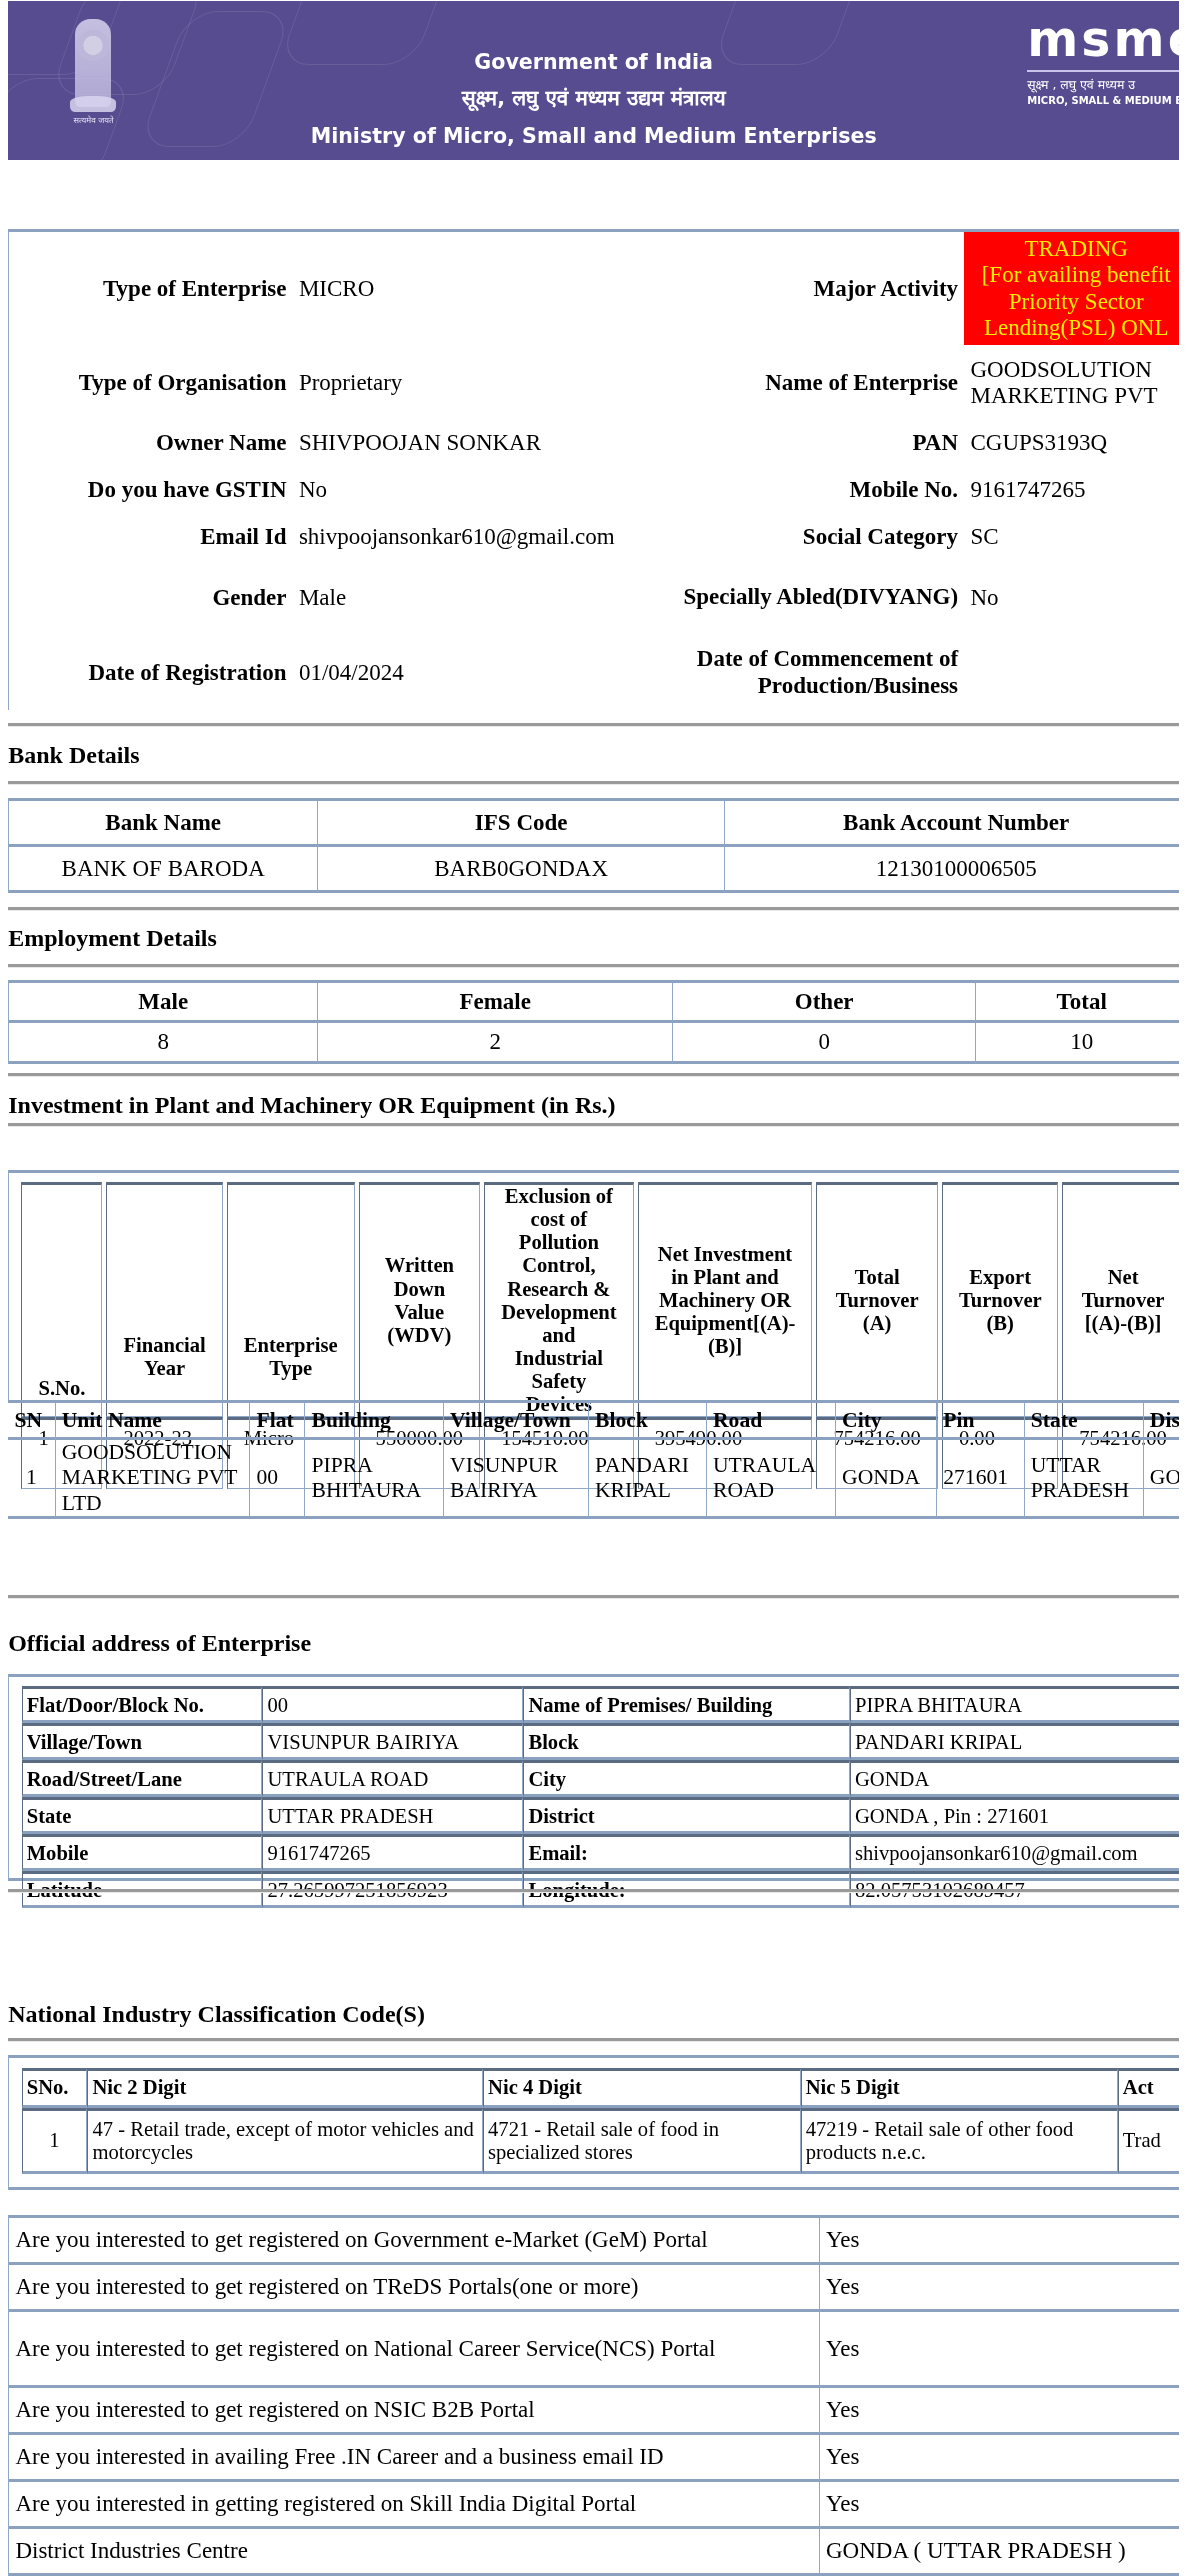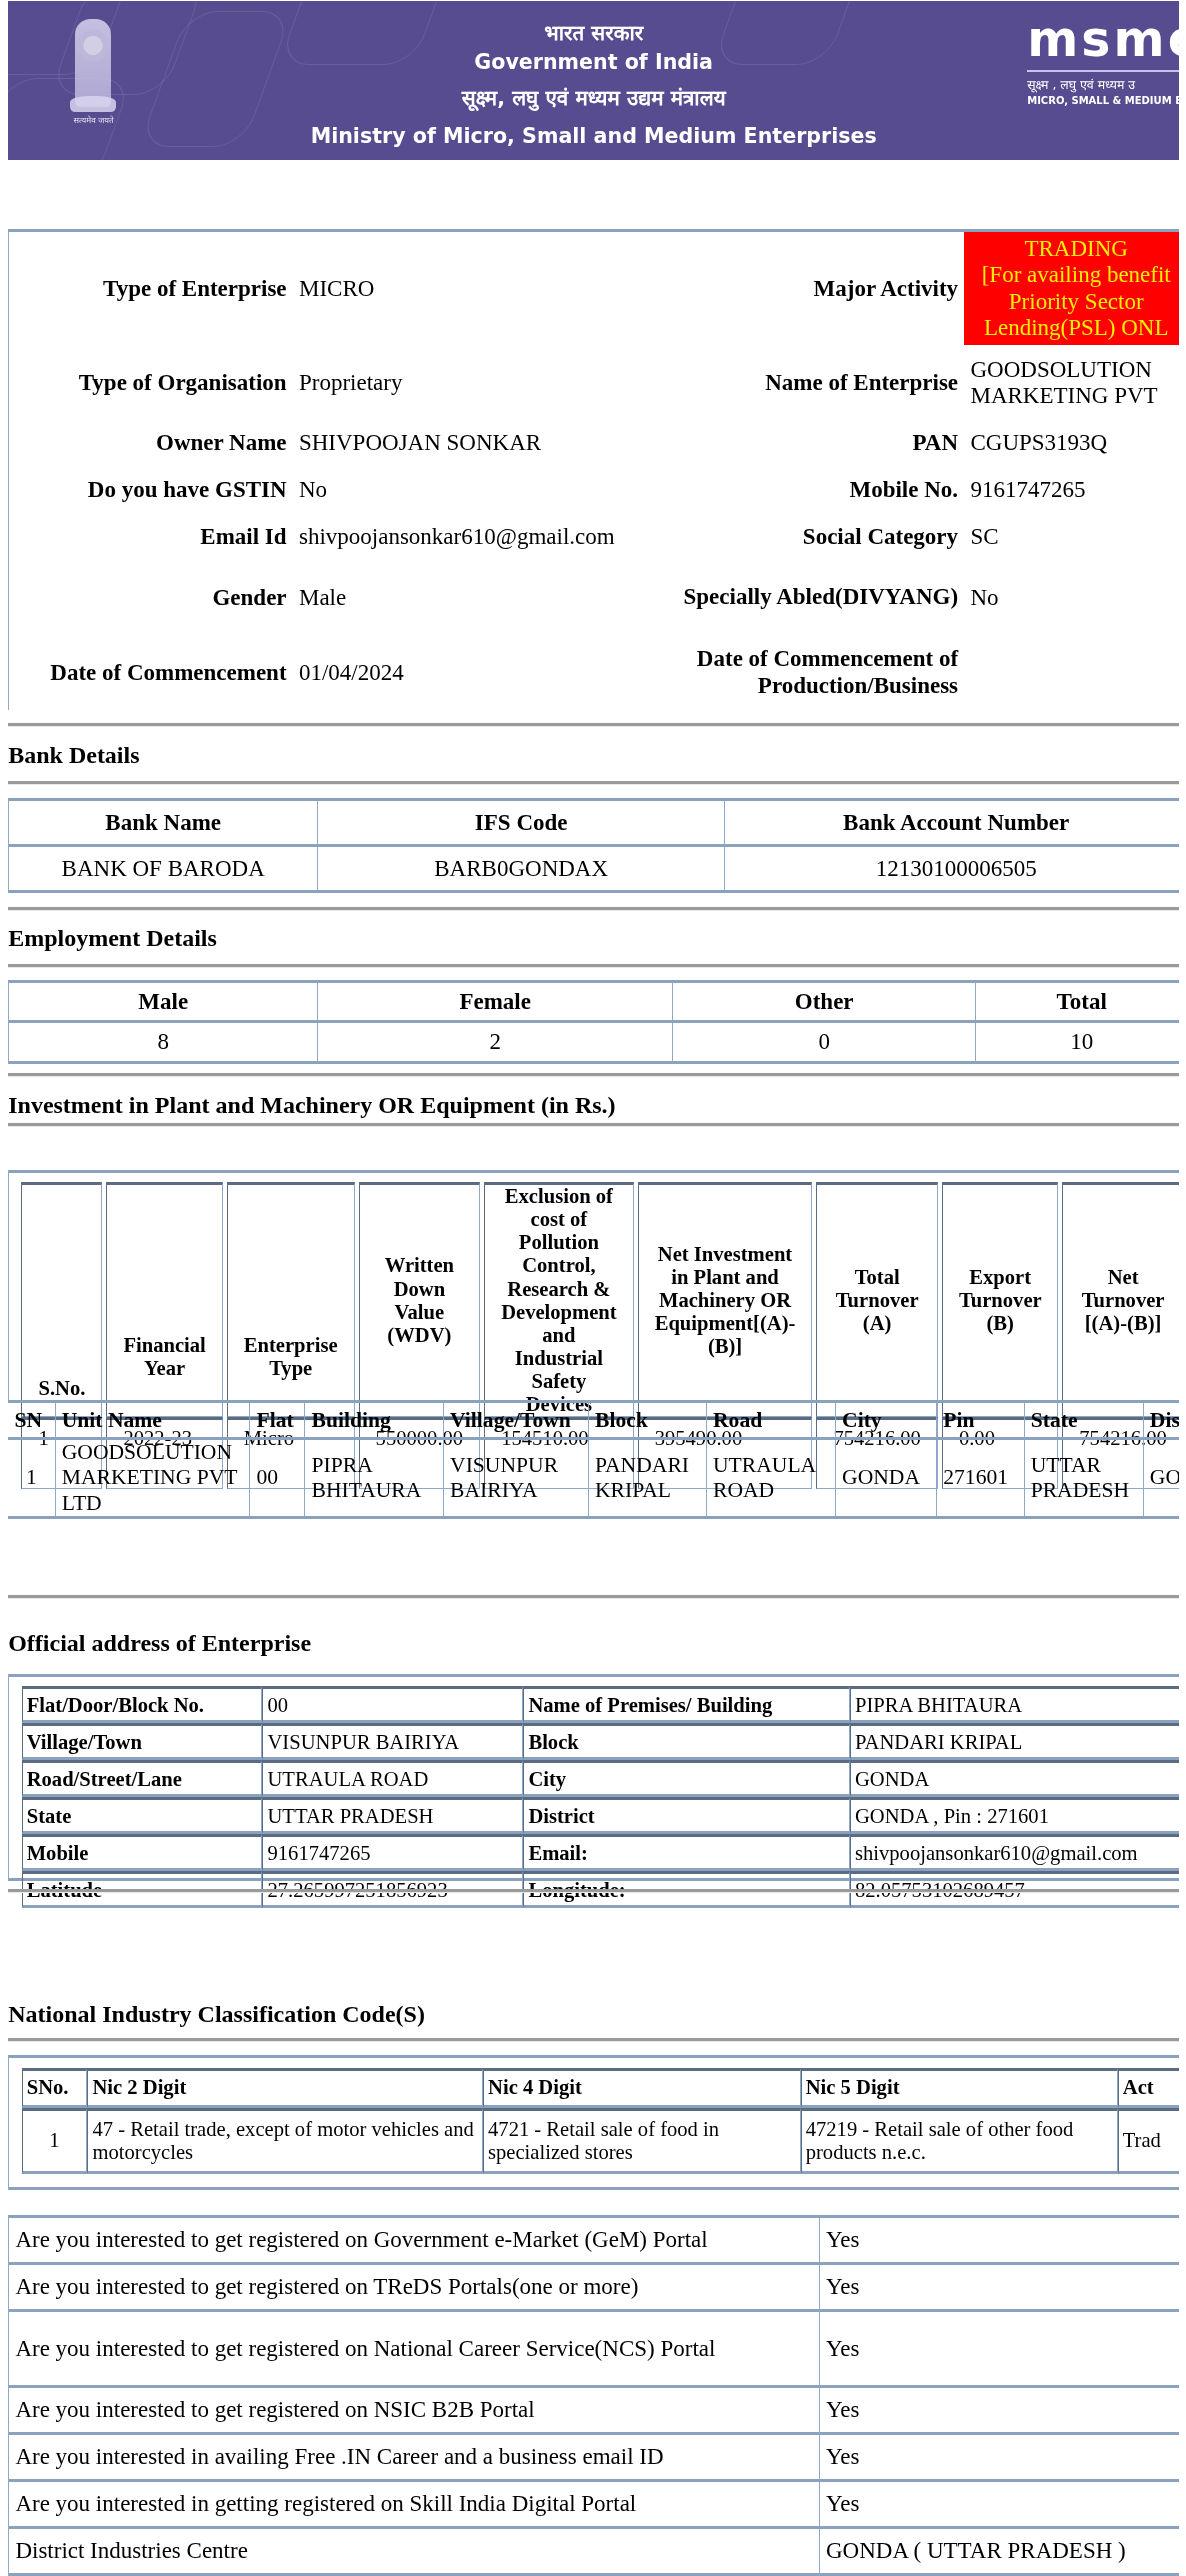--- a/index.html
+++ b/index.html
@@ -81,21 +81,20 @@
     <div class="hex" style="left:-20.6px;top:77px;width:124px;height:103px;"></div>
     <div class="hex" style="left:62px;top:-20.6px;width:113px;height:113px;"></div>
     <div class="hex" style="left:155px;top:10.3px;width:103px;height:134px;"></div>
     <div class="hex" style="left:289px;top:-41px;width:134px;height:103px;"></div>
     <div class="hex" style="left:721px;top:-31px;width:113px;height:93px;"></div>
     <div class="emblem">
       <div class="body"></div>
       <div class="base"></div>
       <div class="motto">सत्यमेव जयते</div>
     </div>
-    <div class="banner-text bt1">भारत सरकार</div>
     <div class="banner-text bt2">Government of India</div>
     <div class="banner-text bt3">सूक्ष्म, लघु एवं मध्यम उद्यम मंत्रालय</div>
     <div class="banner-text bt4">Ministry of Micro, Small and Medium Enterprises</div>
     <div class="msme-logo">
       <div class="wm">msme</div>
       <div class="rule"></div>
       <div class="hi">सूक्ष्म , लघु एवं मध्यम उ</div>
       <div class="en">MICRO, SMALL &amp; MEDIUM ENTERPR</div>
     </div>
   </div>
@@ -142,21 +141,21 @@
       <td class="lbl">Social Category</td>
       <td class="val">SC</td>
     </tr>
     <tr style="height:75px">
       <td class="lbl">Gender</td>
       <td class="val">Male</td>
       <td class="lbl" style="line-height:1.15;">Specially Abled(DIVYANG)</td>
       <td class="val">No</td>
     </tr>
     <tr style="height:75px">
-      <td class="lbl">Date of Commencement</td>
+      <td class="lbl">Date of Registration</td>
       <td class="val">01/04/2024</td>
       <td class="lbl" style="line-height:1.15;">Date of Commencement of Production/Business</td>
       <td class="val"></td>
     </tr>
   </tbody>
       </table>
 
   <div class="hr" style="top:723px;"></div>
   <div class="sec-title" style="top:742px;">Bank Details</div>
   <div class="hr" style="top:781px;"></div>

